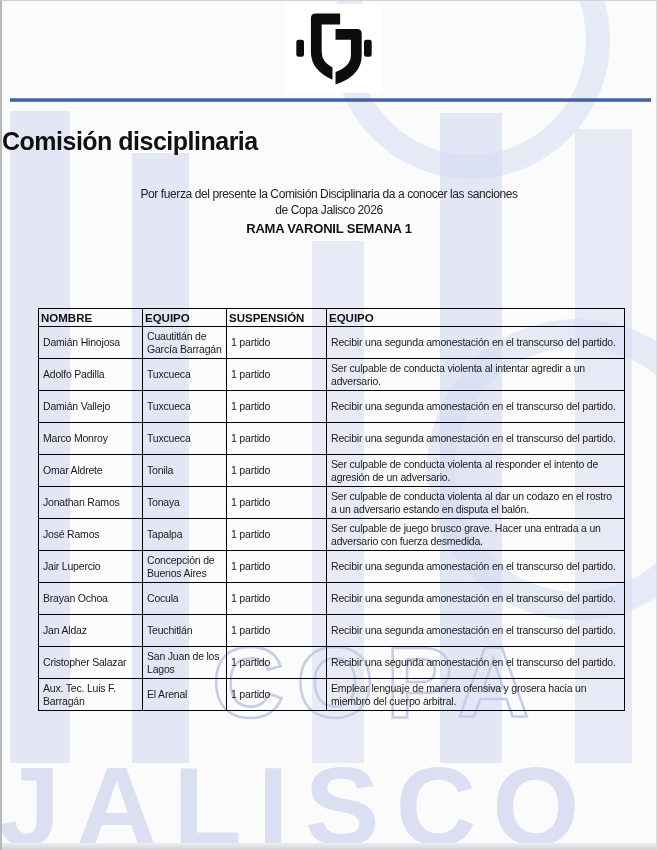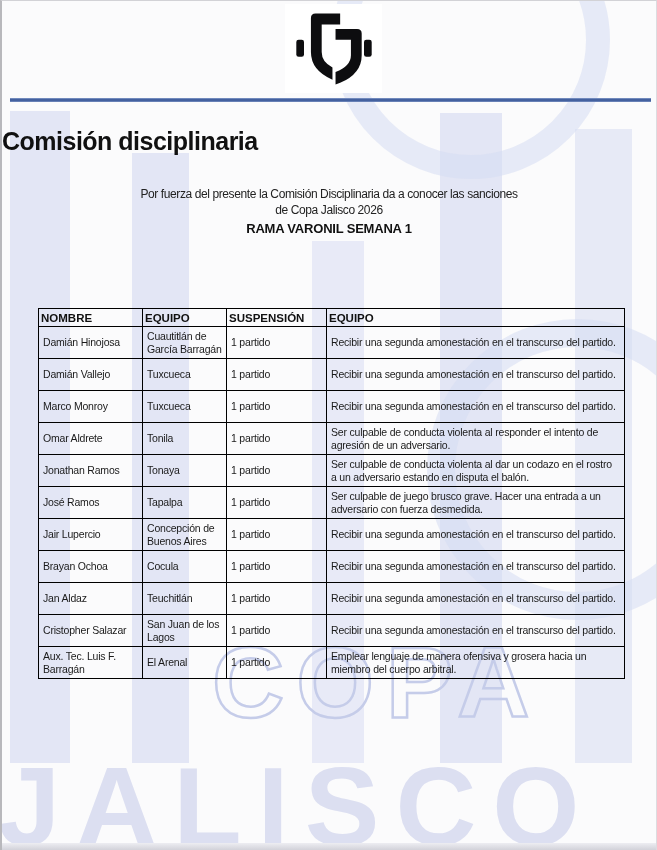--- a/index.html
+++ b/index.html
@@ -125,20 +125,26 @@
         </tr>
       </thead>
       <tbody>
         <tr>
           <td class="c-nombre">Damián Hinojosa</td>
           <td class="c-equipo">Cuautitlán de García Barragán</td>
           <td class="c-susp">1 partido</td>
           <td class="c-motivo">Recibir una segunda amonestación en el transcurso del partido.</td>
         </tr>
         <tr>
+          <td class="c-nombre">Adolfo Padilla</td>
+          <td class="c-equipo">Tuxcueca</td>
+          <td class="c-susp">1 partido</td>
+          <td class="c-motivo">Ser culpable de conducta violenta al intentar agredir a un adversario.</td>
+        </tr>
+        <tr>
           <td class="c-nombre">Damián Vallejo</td>
           <td class="c-equipo">Tuxcueca</td>
           <td class="c-susp">1 partido</td>
           <td class="c-motivo">Recibir una segunda amonestación en el transcurso del partido.</td>
         </tr>
         <tr>
           <td class="c-nombre">Marco Monroy</td>
           <td class="c-equipo">Tuxcueca</td>
           <td class="c-susp">1 partido</td>
           <td class="c-motivo">Recibir una segunda amonestación en el transcurso del partido.</td>

